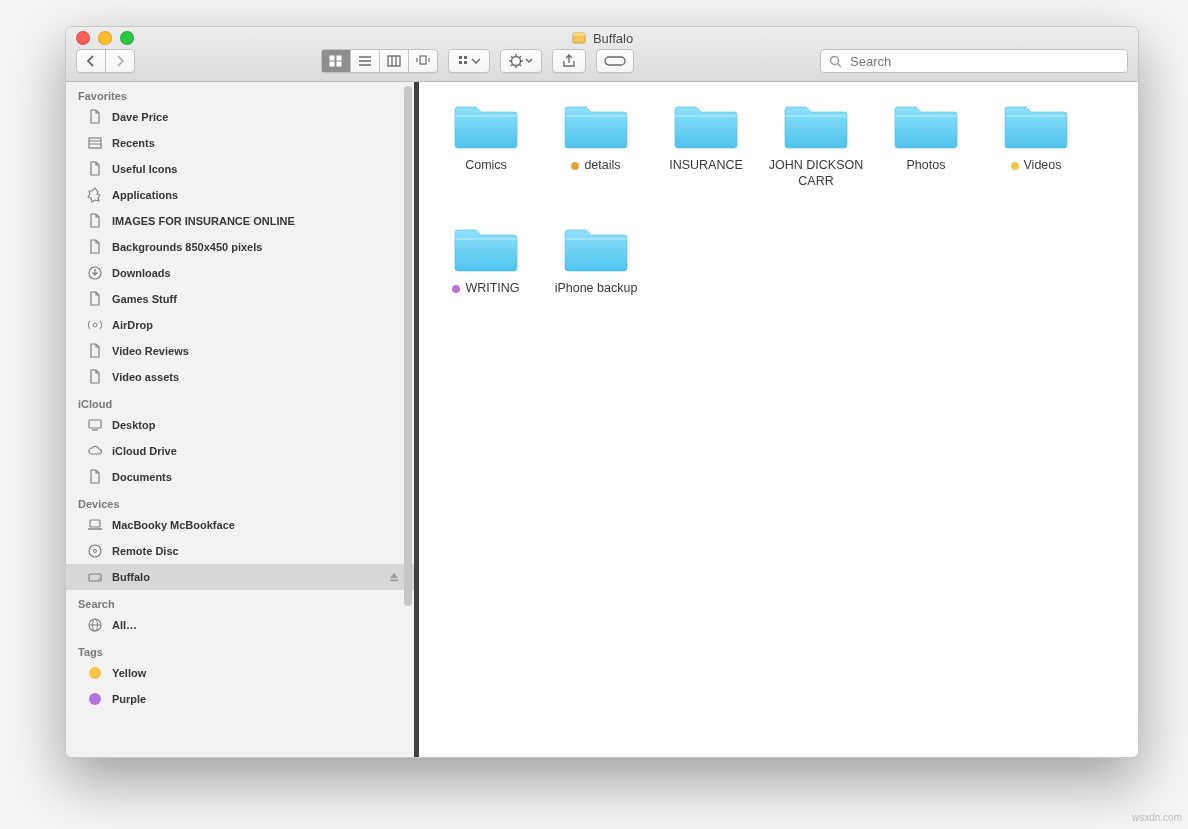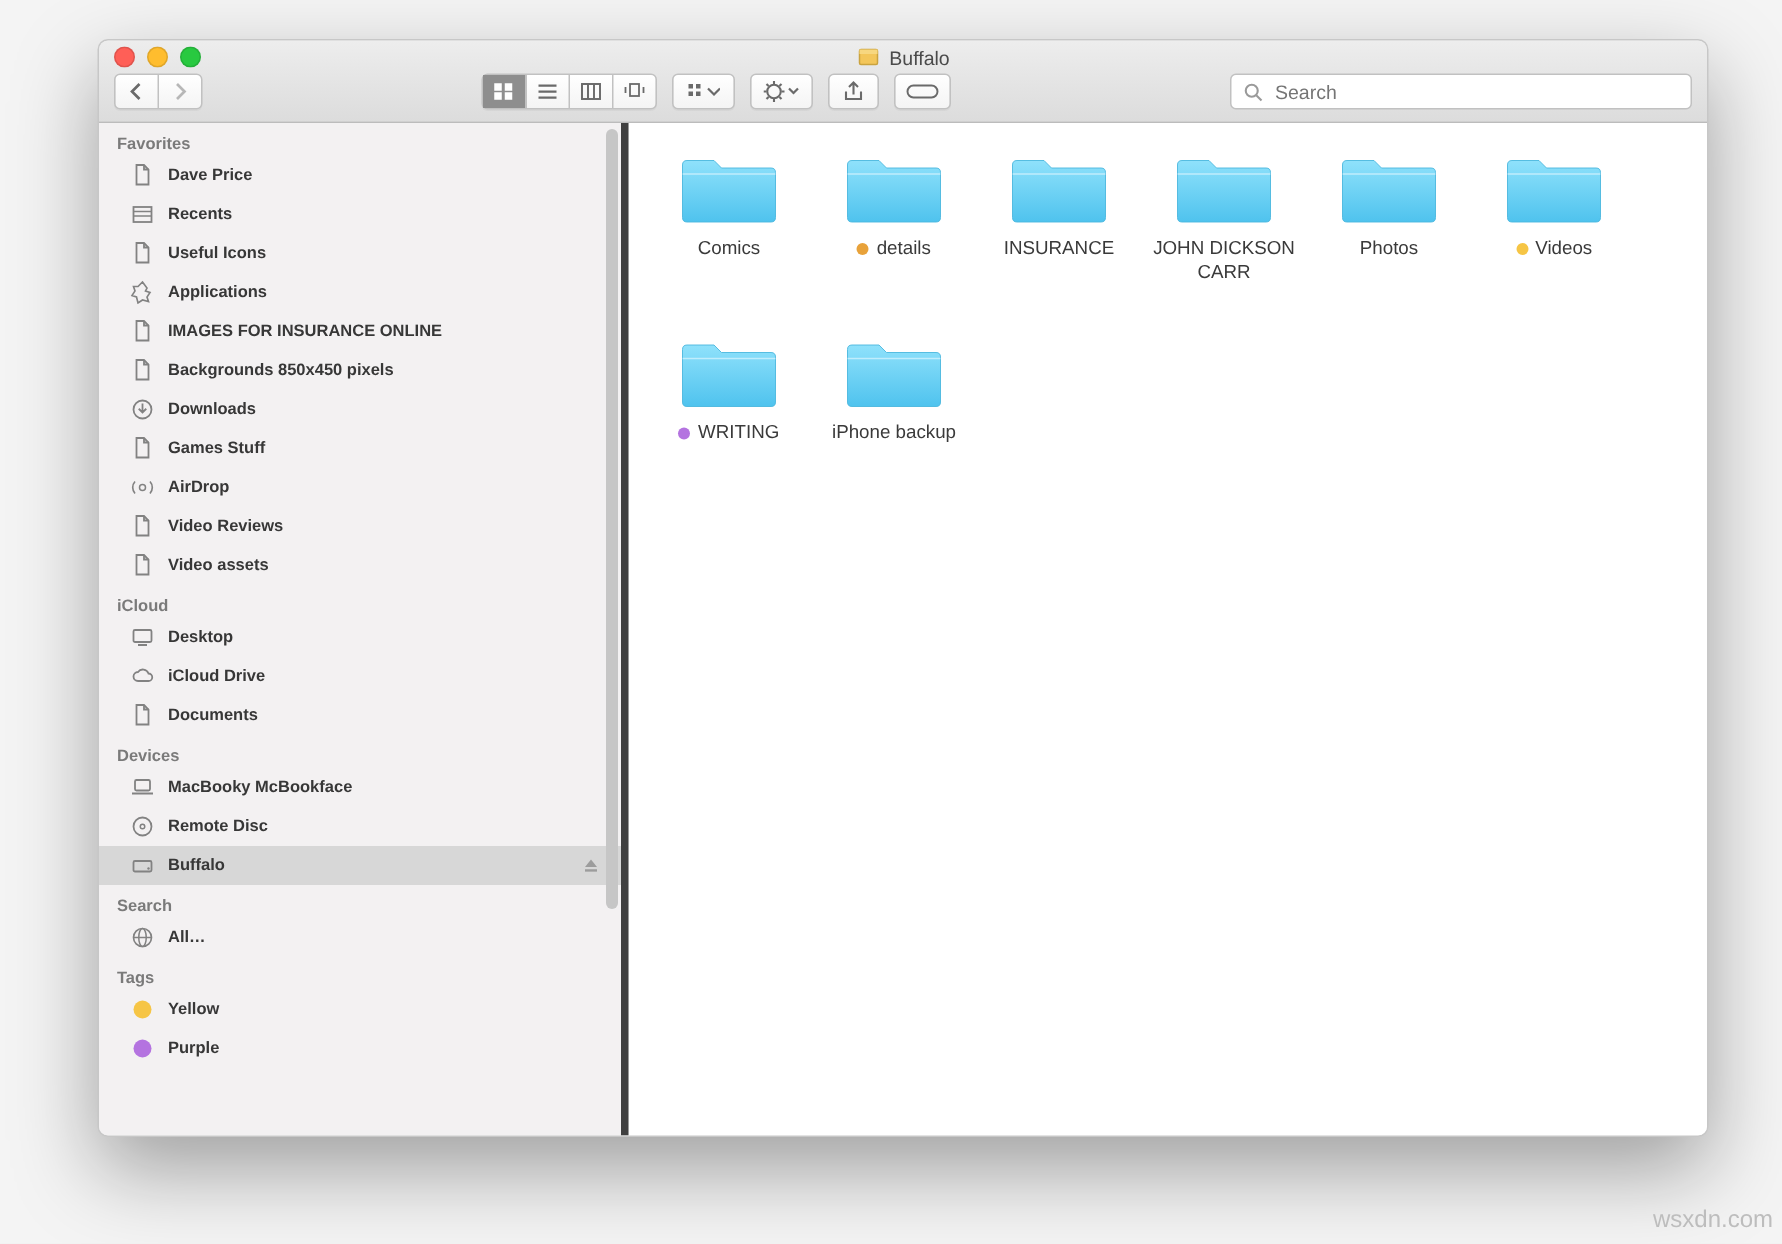--- a/index.html
+++ b/index.html
@@ -58,21 +58,21 @@
   .row .eject{margin-left:auto;margin-right:14px;opacity:.55;}
   .tagdot{width:12px;height:12px;border-radius:50%;}
   .scrollbar{position:absolute;right:2px;top:4px;bottom:4px;width:8px;}
   .sbthumb{position:absolute;left:0;width:8px;border-radius:4px;background:#c6c6c6;}
   
   .content{flex:1;background:var(--content-bg);overflow:auto;padding:18px 12px;}
   .grid{display:grid;grid-template-columns:repeat(6,110px);gap:34px 0;justify-content:start;}
   .item{display:flex;flex-direction:column;align-items:center;width:110px;}
   .item .name{margin-top:6px;font-size:12.5px;color:#3a3a3a;text-align:center;line-height:1.25;display:flex;align-items:center;gap:5px;justify-content:center;}
   .minitag{width:8px;height:8px;border-radius:50%;display:inline-block;}
-  .watermark{position:absolute;right:6px;bottom:6px;font-size:16px;color:#bdbdbd;}
+  .watermark{position:absolute;right:6px;bottom:6px;font-size:10px;color:#bdbdbd;}
   svg{display:block;}
 </style>
 </head>
 <body>
 <div class="stage">
 <div class="window">
 
 <div class="titlebar">
   <div class="titrow">
     <div class="traffic">

